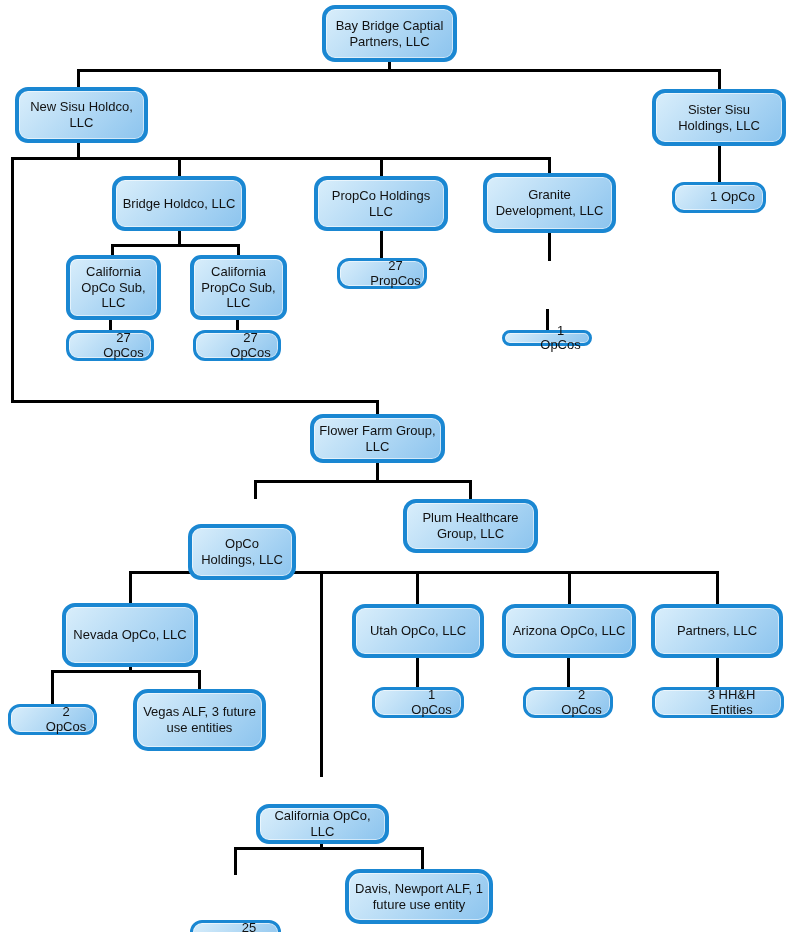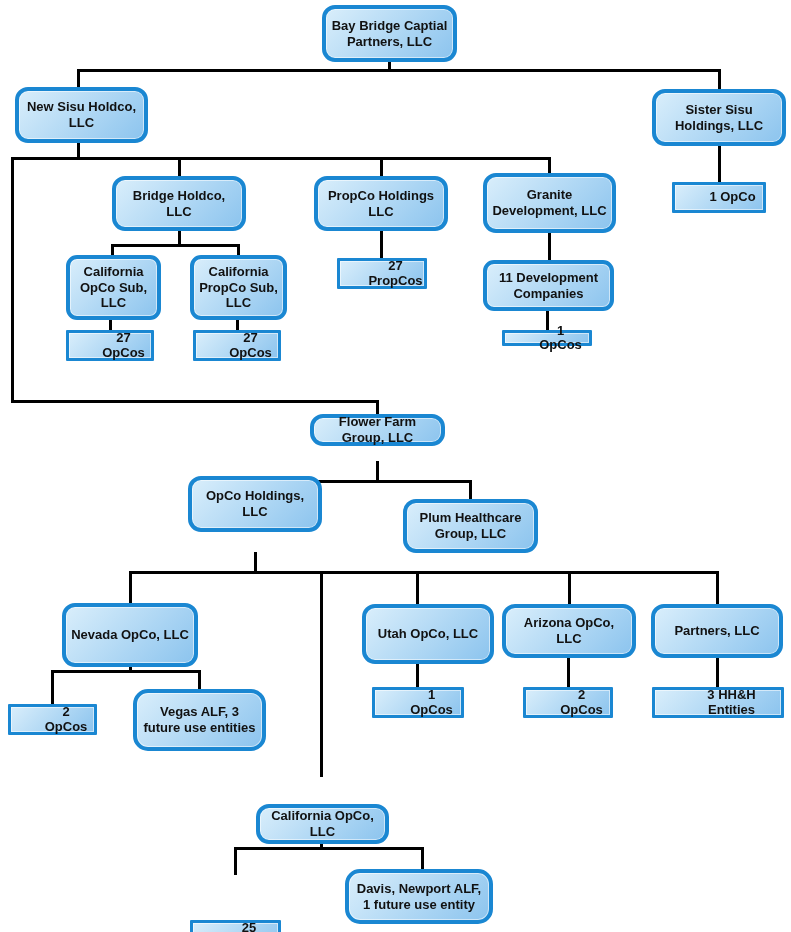--- a/index.html
+++ b/index.html
@@ -14,25 +14,25 @@
   #chart{
     position:relative;width:791px;height:932px;background:var(--background);
     font-family:"Liberation Sans",sans-serif;overflow:hidden;
   }
   .node{
     position:absolute;box-sizing:border-box;
     display:flex;align-items:center;justify-content:center;text-align:center;
     background:linear-gradient(135deg,var(--box-fill-light) 0%,var(--box-fill-dark) 100%);
     border:4px solid var(--box-border);border-radius:13px;
     box-shadow:inset 0 0 0 1px rgba(255,255,255,.55);
-    color:var(--text);font-weight:bold;font-size:13px;line-height:1.22;
+    color:var(--text);font-weight:normal;font-size:13px;line-height:1.22;
     padding:2px 5px;
   }
   .leaf{
-    border-width:3px;border-radius:1px;line-height:1.1;padding-left:32px;
+    border-width:3px;border-radius:12px;line-height:1.1;padding-left:32px;
   }
   .hline,.vline{position:absolute;background:var(--line);}
   .hline{height:3px;}
   .vline{width:3px;}
 </style>
 </head>
 <body>
 
 <div id="chart">
 
@@ -90,30 +90,29 @@
   <div class="node" style="left:314px;top:176px;width:134px;height:55px">PropCo Holdings LLC</div>
   <div class="node" style="left:483px;top:173px;width:133px;height:60px">Granite Development, LLC</div>
 
   <div class="node" style="left:190px;top:255px;width:97px;height:65px;border-radius:11px">California PropCo Sub, LLC</div>
   <div class="node" style="left:66px;top:255px;width:95px;height:65px;border-radius:11px">California OpCo Sub, LLC</div>
   <div class="node leaf" style="left:66px;top:330px;width:88px;height:31px">27 OpCos</div>
   <div class="node leaf" style="left:193px;top:330px;width:88px;height:31px">27 OpCos</div>
 
   <div class="node leaf" style="left:337px;top:258px;width:90px;height:31px">27 PropCos</div>
 
-  <div class="node" style="left:483px;top:260px;width:131px;height:51px;border-radius:11px">11 Development Companies</div>
   <div class="node leaf" style="left:502px;top:330px;width:90px;height:16px">1 OpCos</div>
 
-  <div class="node" style="left:310px;top:414px;width:135px;height:32px">Flower Farm Group, LLC</div>
+  <div class="node" style="left:310px;top:414px;width:135px;height:49px">Flower Farm Group, LLC</div>
 
-  <div class="node" style="left:188px;top:476px;width:134px;height:56px">OpCo Holdings, LLC</div>
+  <div class="node" style="left:188px;top:524px;width:108px;height:56px">OpCo Holdings, LLC</div>
   <div class="node" style="left:403px;top:499px;width:135px;height:54px">Plum Healthcare Group, LLC</div>
 
   <div class="node" style="left:62px;top:603px;width:136px;height:64px">Nevada OpCo, LLC</div>
-  <div class="node" style="left:362px;top:604px;width:132px;height:60px">Utah OpCo, LLC</div>
+  <div class="node" style="left:352px;top:604px;width:132px;height:54px">Utah OpCo, LLC</div>
   <div class="node" style="left:502px;top:604px;width:134px;height:54px">Arizona OpCo, LLC</div>
   <div class="node" style="left:651px;top:604px;width:132px;height:54px">Partners, LLC</div>
 
   <div class="node leaf" style="left:8px;top:704px;width:89px;height:31px">2 OpCos</div>
   <div class="node" style="left:133px;top:689px;width:133px;height:62px;border-radius:15px">Vegas ALF, 3 future use entities</div>
 
   <div class="node leaf" style="left:372px;top:687px;width:92px;height:31px">1 OpCos</div>
   <div class="node leaf" style="left:523px;top:687px;width:90px;height:31px">2 OpCos</div>
   <div class="node leaf" style="left:652px;top:687px;width:132px;height:31px">3 HH&amp;H Entities</div>
 

